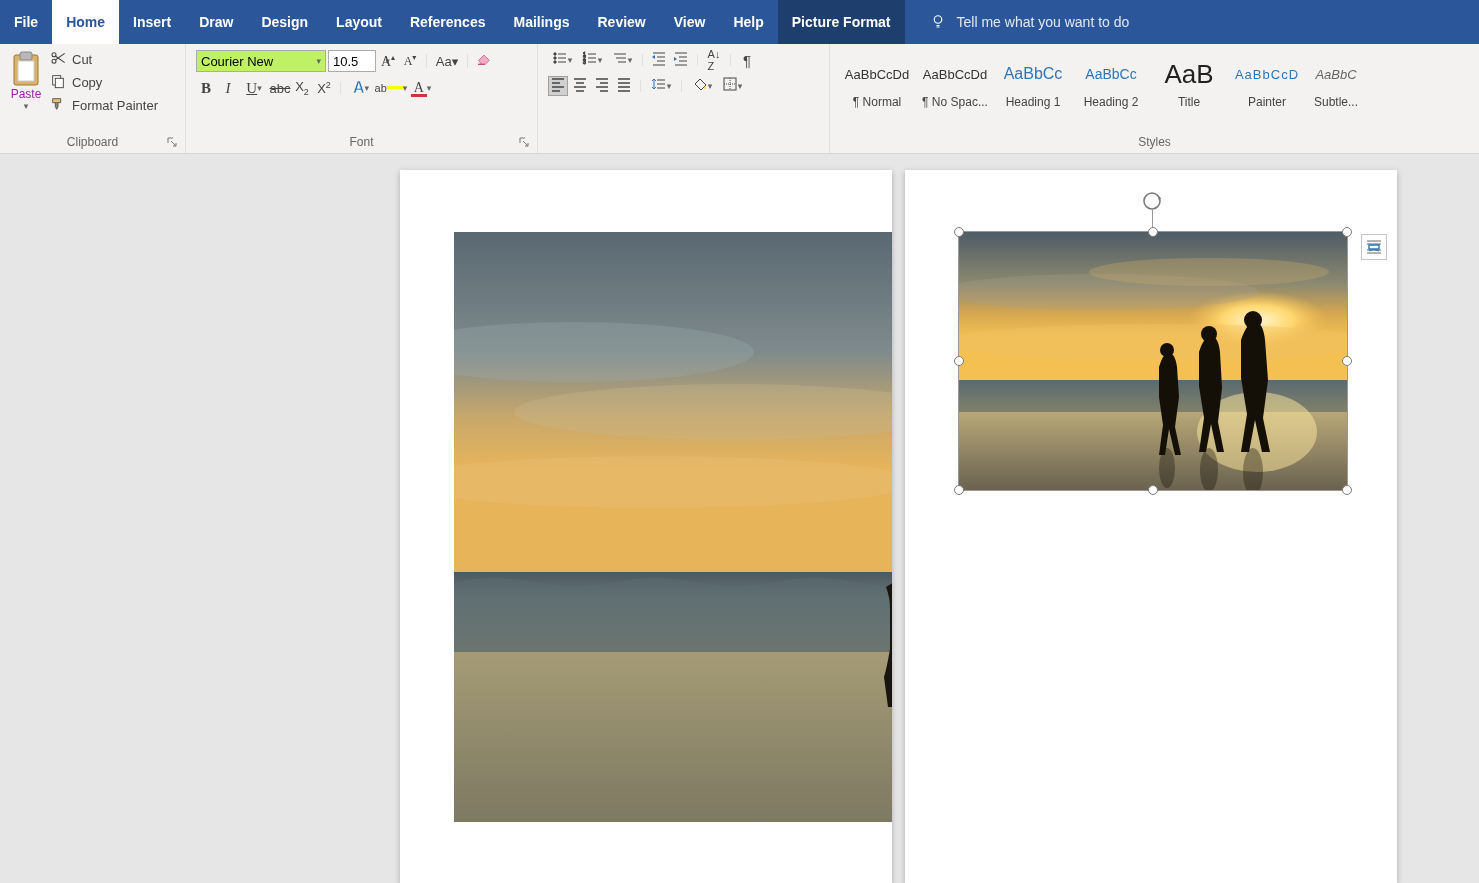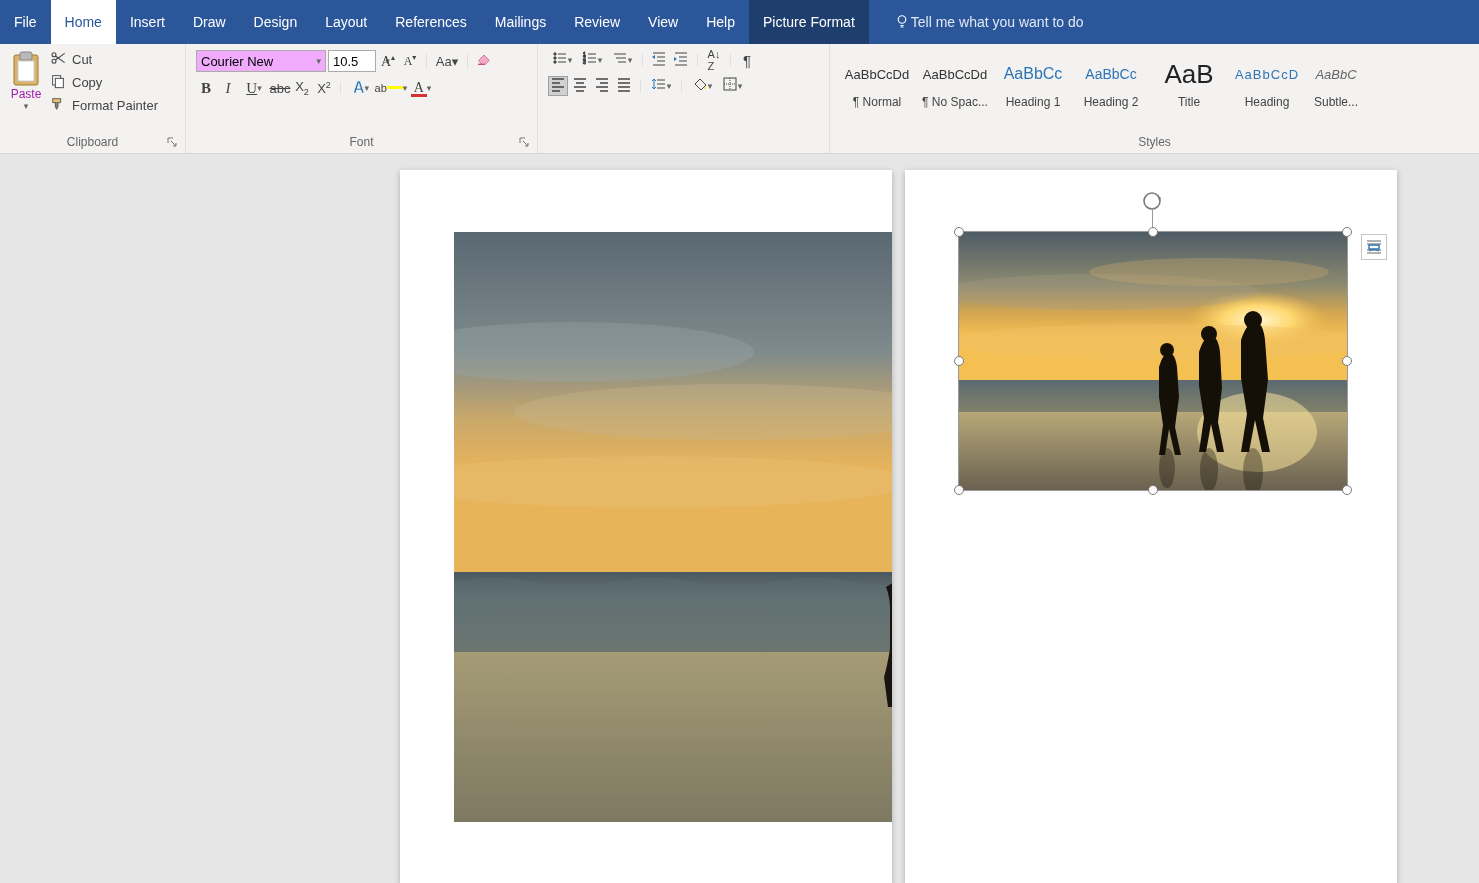--- a/index.html
+++ b/index.html
@@ -1,23 +1,23 @@
 <!DOCTYPE html>
 <html><head>
 <meta charset="utf-8">
 <style>
 * { margin: 0; padding: 0; box-sizing: border-box; font-family: "Segoe UI", sans-serif; }
 body { background: #e6e6e6; width: 1479px; height: 883px; overflow: hidden; user-select: none; }
 
 
 .tabbar { background: #2b579a; height: 44px; display: flex; align-items: stretch; color: #fff; font-size: 14px; }
-.tab { padding: 12px 14px; display: flex; align-items: center; cursor: pointer; }
+.tab { padding: 12px 14px; display: flex; align-items: center; cursor: pointer; font-weight: bold; }
 .tab.active { background: #fff; color: #2b579a; }
 .tab.context { background: #1e3e6e; }
-.tellme { display: flex; align-items: center; padding: 0 24px; color: #e0e7f3; }
+.tellme { display: flex; align-items: center; gap: 10px; padding: 0 24px; color: #e0e7f3; }
 .tellme svg { width: 18px; height: 18px; }
 
 
 .ribbon { background: #f3f2f1; height: 110px; display: flex; border-bottom: 1px solid #d8d6d4; position: relative; }
 .group { border-right: 1px solid #e1dfdd; display: flex; flex-direction: column; padding: 2px 4px 0 4px; }
 .group-body { flex: 1; display: flex; align-items: flex-start; }
 .group-label { text-align: center; font-size: 12px; color: #666; height: 20px; line-height: 18px; position: relative; }
 .dlg-launch { position: absolute; right: 2px; top: 2px; width: 14px; height: 14px; display:flex; align-items:center; justify-content:center; }
 .dlg-launch svg { width: 10px; height: 10px; }
 .btn { display:flex; align-items:center; justify-content:center; padding: 2px 4px; border:1px solid transparent; cursor:pointer; color:#444; }
@@ -29,21 +29,21 @@
 
 .paste-btn { display:flex; flex-direction:column; align-items:center; width:44px; padding-top:4px; }
 .paste-icon { width:32px; height:36px; }
 .paste-label { font-size:12px; color:#a21caf; }
 .paste-arrow { font-size:9px; color:#666; }
 .clip-side { display:flex; flex-direction:column; gap:4px; padding:4px 6px 0 2px; font-size:13px; color:#444; }
 .clip-side .row { display:flex; align-items:center; gap:6px; cursor:pointer; }
 .clip-side svg { width:16px; height:16px; }
 
 
-.fontname { width:130px; height:22px; border:1px solid #ababab; background:#f0abfc; font-size:13px; padding:0 4px; display:flex; align-items:center; justify-content:space-between; }
+.fontname { width:130px; height:22px; border:1px solid #ababab; background:#bef264; font-size:13px; padding:0 4px; display:flex; align-items:center; justify-content:space-between; }
 .fontsize { width:48px; height:22px; border:1px solid #ababab; background:#fff; font-size:13px; padding:0 4px; display:flex; align-items:center; justify-content:space-between;gap:27px; }
 .dd-arrow { font-size:9px; color:#666; }
 .ico { width:20px; height:20px; display:flex; align-items:center; justify-content:center; }
 .ico svg { width:16px; height:16px; }
 .ico-wide { width:28px; }
 .under-bar { height:3px; width:16px; margin-top:-2px; }
 
 
 .styles { display:flex; flex:1; }
 .style-item { width:78px; display:flex; flex-direction:column; align-items:center; justify-content:center; border:1px solid transparent; padding:4px 2px; cursor:pointer; }
@@ -351,21 +351,21 @@
       <div class="style-item">
         <div class="style-prev head" style="font-size:14px">AaBbCc</div>
         <div class="style-name">Heading 2</div>
       </div>
       <div class="style-item">
         <div class="style-prev big">AaB</div>
         <div class="style-name">Title</div>
       </div>
       <div class="style-item">
         <div class="style-prev sub">AaBbCcD</div>
-        <div class="style-name">Heading</div>
+        <div class="style-name">Painter</div>
       </div>
       <div class="style-item" style="width:60px">
         <div class="style-prev subtle">AaBbC</div>
         <div class="style-name">Subtle...</div>
       </div>
     </div>
     <div class="group-label">
       <span>Styles</span>
     </div>
   </div>

